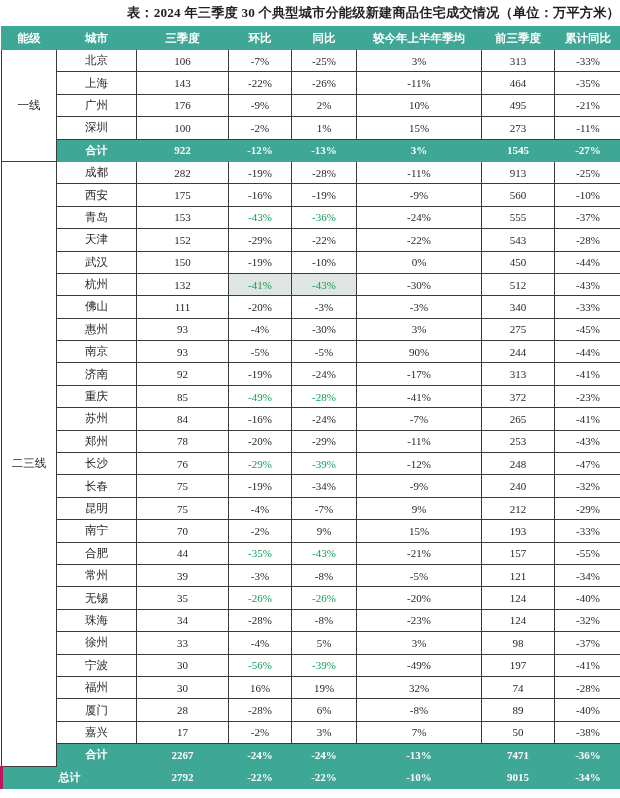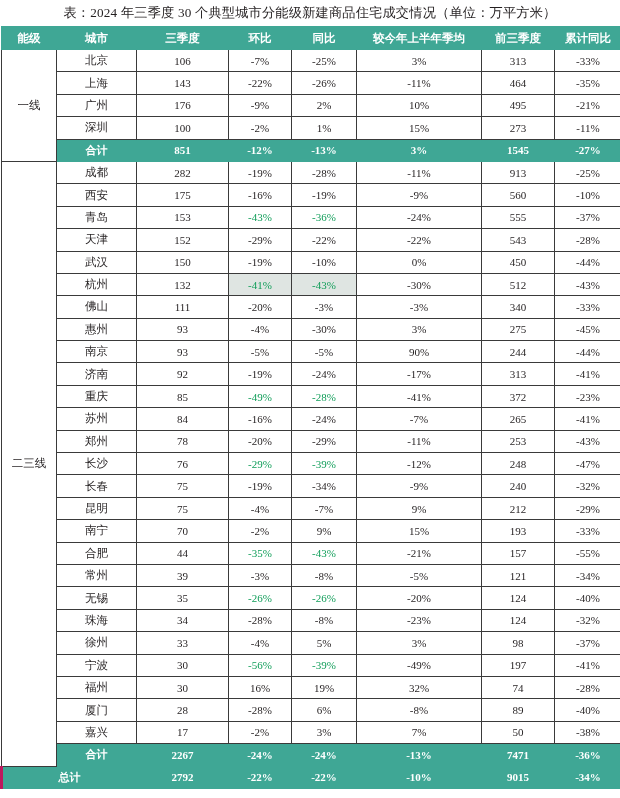--- a/index.html
+++ b/index.html
@@ -10,23 +10,23 @@
     font-family:"Liberation Serif","DejaVu Serif",serif;
     color:#231f20;
     overflow:hidden;
   }
   #wrap{width:620px;height:798px;position:relative;box-sizing:border-box;}
 
   
   #title{
     height:26px;
     line-height:26px;
-    text-align:center;
+    text-align:right;
     font-size:13.2px;
-    font-weight:normal;
+    font-weight:bold;
     letter-spacing:.2px;
     white-space:nowrap;
   }
 
   
   table.grid{
     border-collapse:collapse;
     table-layout:fixed;
     width:620px;
     font-size:11px;
@@ -157,21 +157,21 @@
           <td class="city">深圳</td>
           <td class="num">100</td>
           <td class="num">-2%</td>
           <td class="num">1%</td>
           <td class="num">15%</td>
           <td class="num">273</td>
           <td class="num">-11%</td>
         </tr>
         <tr class="sum">
           <td>合计</td>
-          <td>851</td>
+          <td>922</td>
           <td>-12%</td>
           <td>-13%</td>
           <td>3%</td>
           <td>1545</td>
           <td>-27%</td>
         </tr>
         <tr>
           <td class="tier" rowspan="27">二三线</td>
           <td class="city">成都</td>
           <td class="num">282</td>

